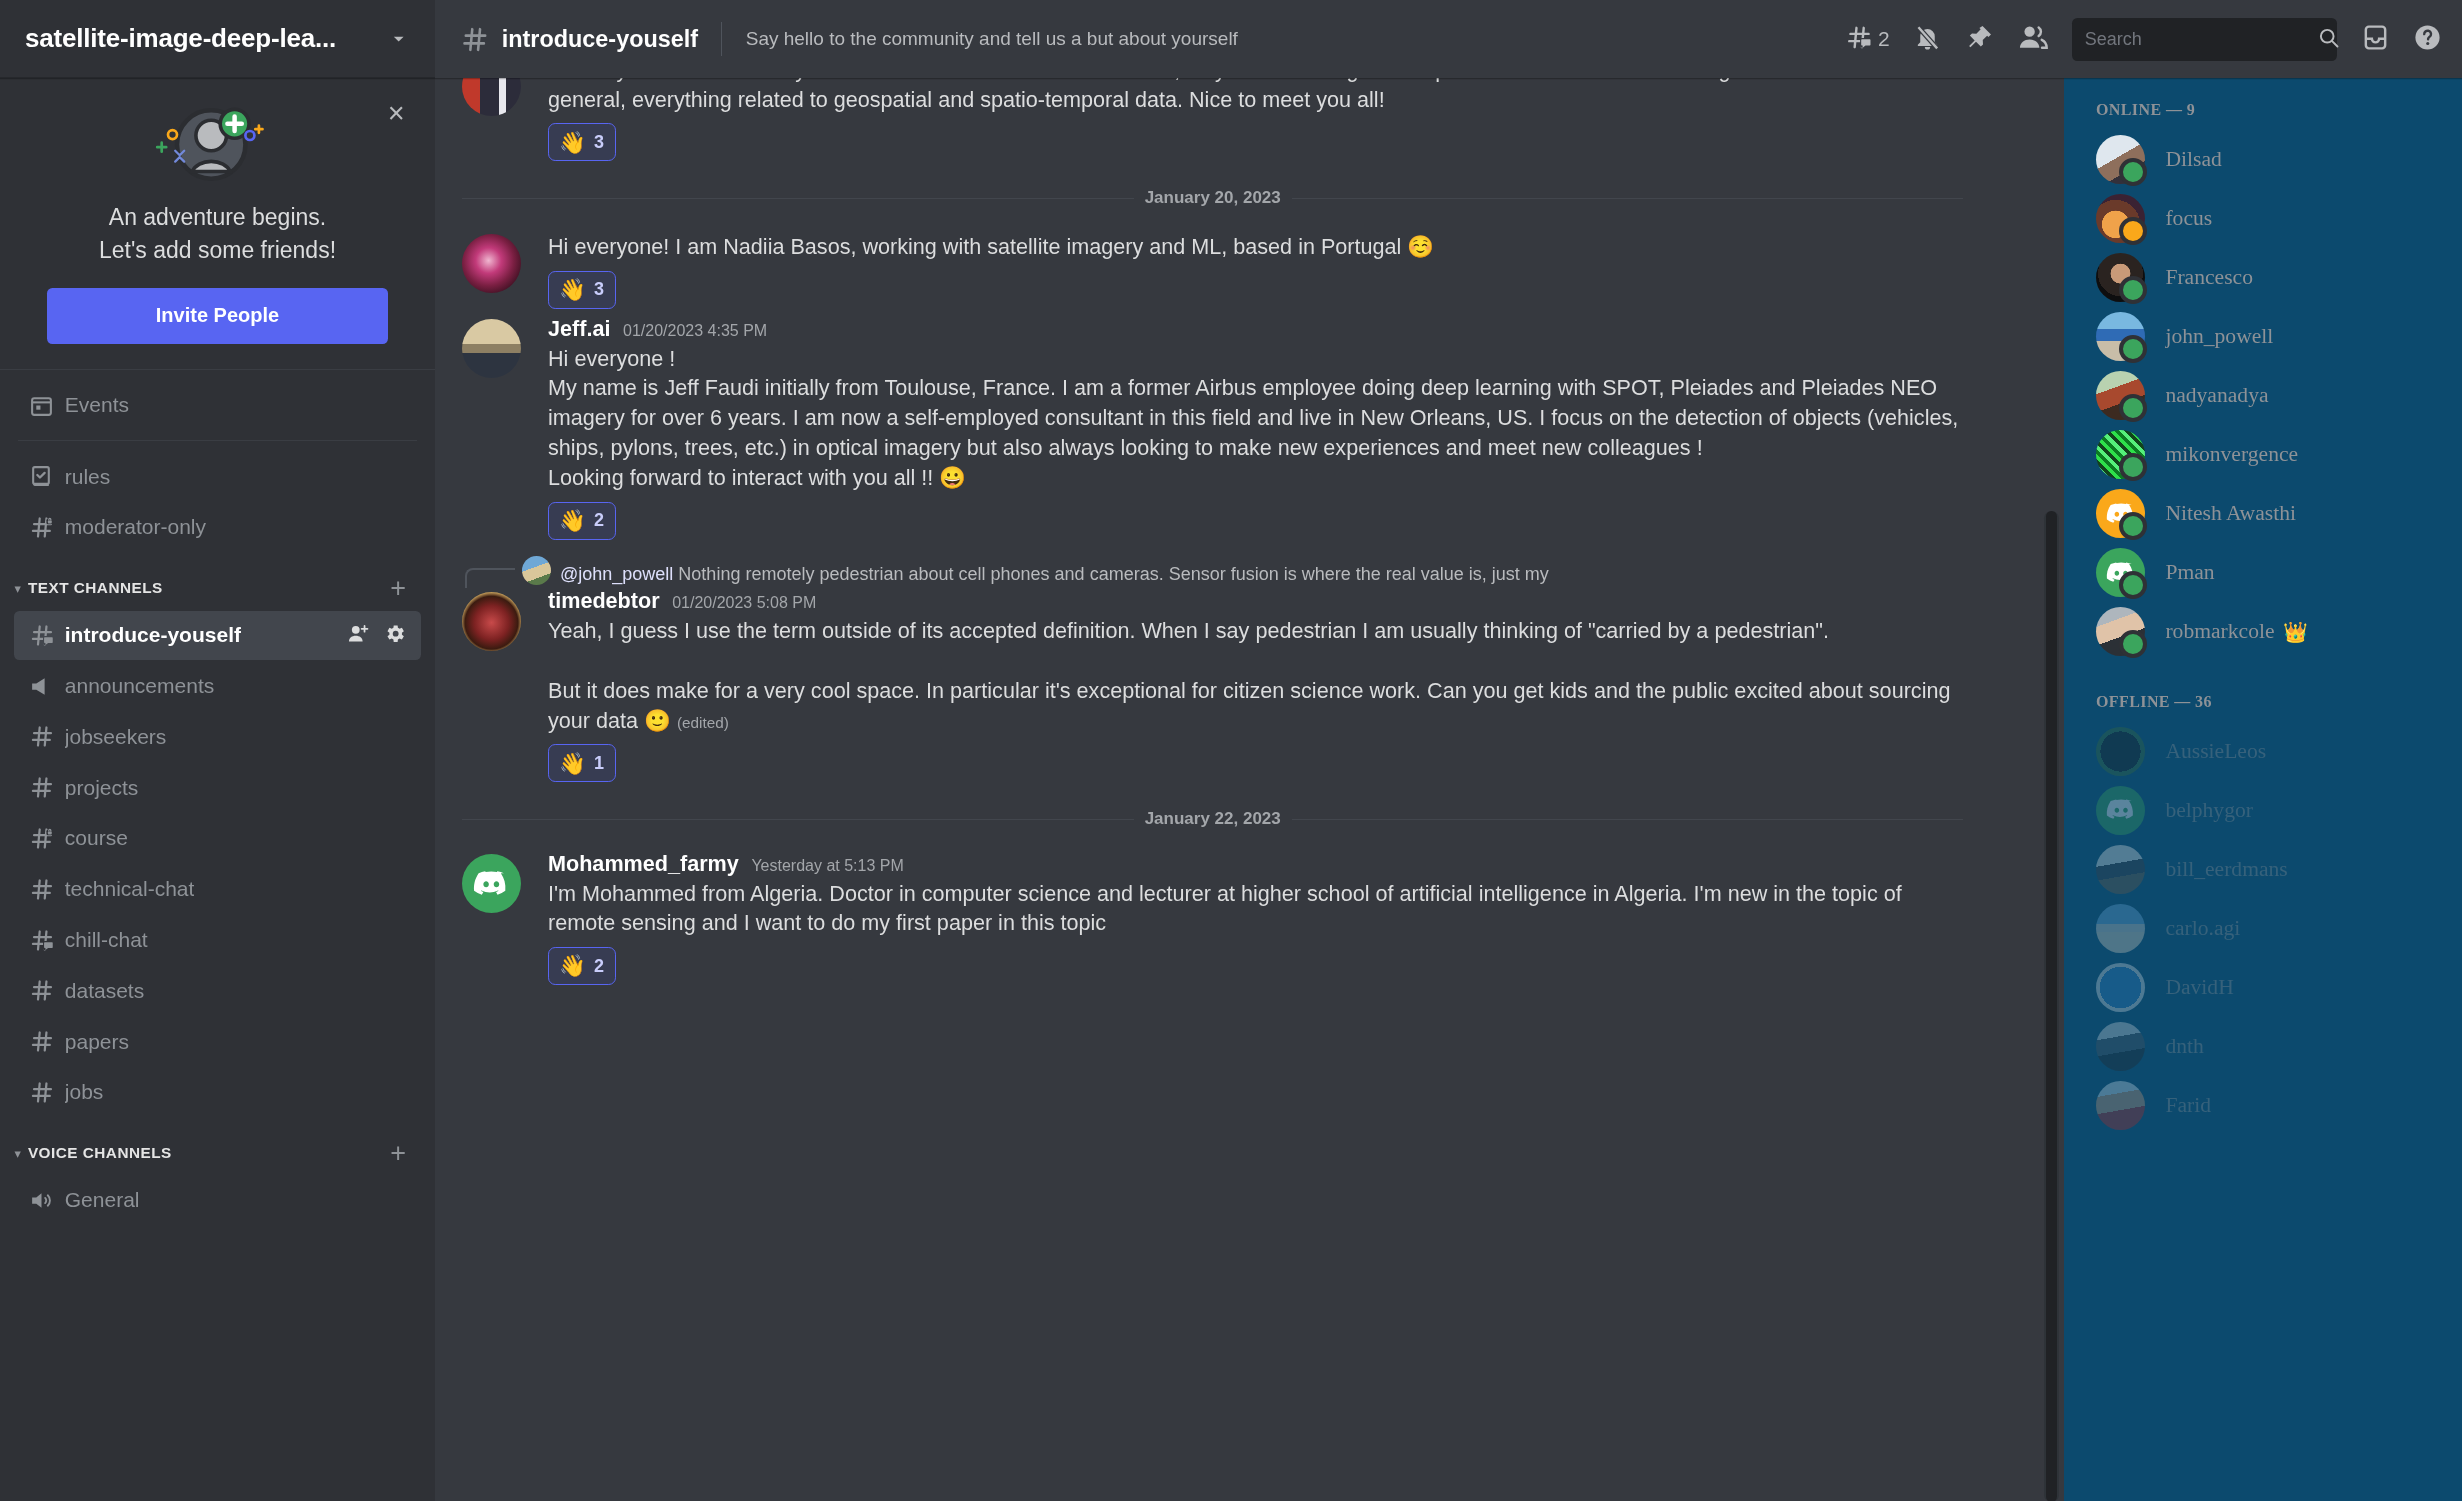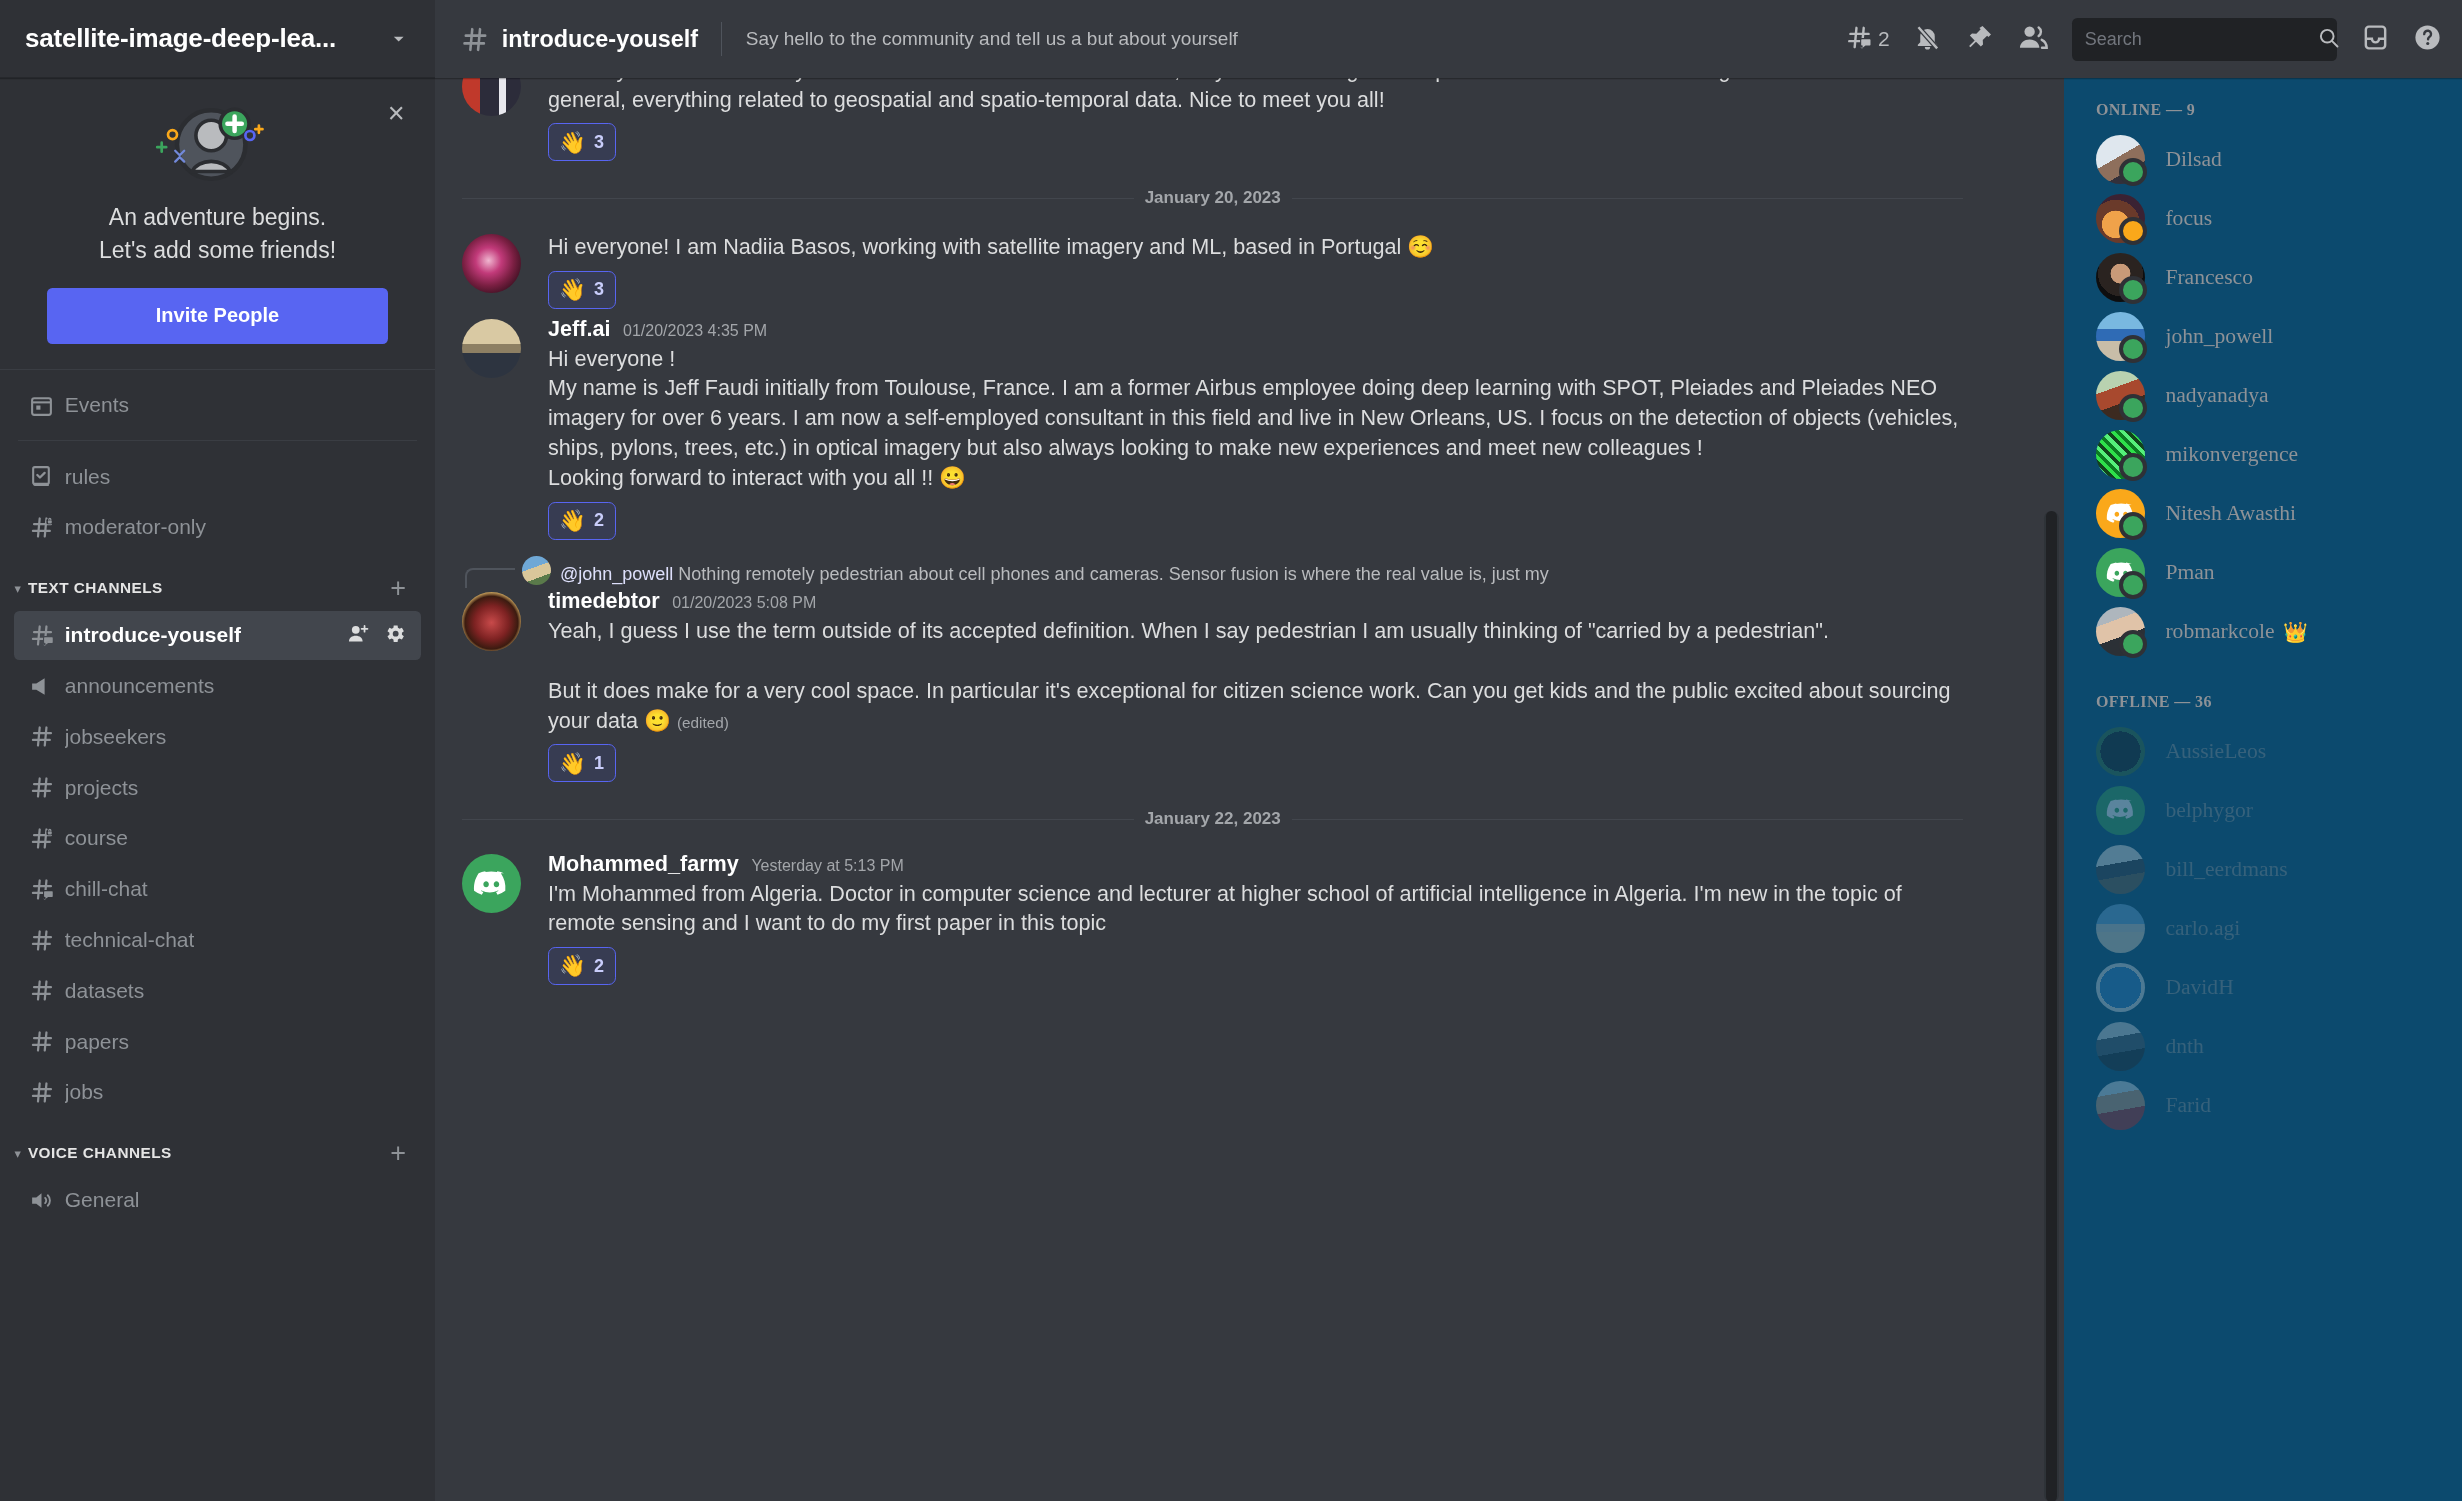--- a/index.html
+++ b/index.html
@@ -268,35 +268,35 @@
             <rect x="16.8" y="5.8" width="3.4" height="2.6" rx="0.6" fill="currentColor"></rect>
             <path d="M17.6 5.8v-1a.9.9 0 011.8 0v1" stroke="currentColor" stroke-width="1.1" fill="none"></path>
           </svg>
         </div>
         <div class="chan-label">course</div>
       </div>
 
       <div class="chan-row">
         <div class="ic">
           <svg width="27" height="27" viewBox="0 0 24 24">
+              <path d="M9.5 4L8 20M15.5 4L14 20M4.5 9h15M3.5 15h15" stroke="currentColor" stroke-width="2" stroke-linecap="round" fill="none"></path>
+            </svg>
+        </div>
+        <div class="chan-label">technical-chat</div>
+      </div>
+
+      <div class="chan-row">
+        <div class="ic">
+          <svg width="27" height="27" viewBox="0 0 24 24">
             <path d="M9.5 4L8 20M15.5 4L14 20M4.5 9h15M3.5 15h15" stroke="currentColor" stroke-width="2" stroke-linecap="round" fill="none"></path>
             <rect x="12.5" y="12.5" width="9" height="8" rx="1.4" fill="#2f3136"></rect>
             <path d="M14 13.5h6.5a.6.6 0 01.6.6v4a.6.6 0 01-.6.6H17l-2.4 1.8v-1.8h-.6a.6.6 0 01-.6-.6v-4a.6.6 0 01.6-.6z" fill="currentColor"></path>
           </svg>
         </div>
         <div class="chan-label">chill-chat</div>
-      </div>
-
-      <div class="chan-row">
-        <div class="ic">
-          <svg width="27" height="27" viewBox="0 0 24 24">
-              <path d="M9.5 4L8 20M15.5 4L14 20M4.5 9h15M3.5 15h15" stroke="currentColor" stroke-width="2" stroke-linecap="round" fill="none"></path>
-            </svg>
-        </div>
-        <div class="chan-label">technical-chat</div>
       </div>
 
       <div class="chan-row">
         <div class="ic">
           <svg width="27" height="27" viewBox="0 0 24 24">
               <path d="M9.5 4L8 20M15.5 4L14 20M4.5 9h15M3.5 15h15" stroke="currentColor" stroke-width="2" stroke-linecap="round" fill="none"></path>
             </svg>
         </div>
         <div class="chan-label">datasets</div>
       </div>

